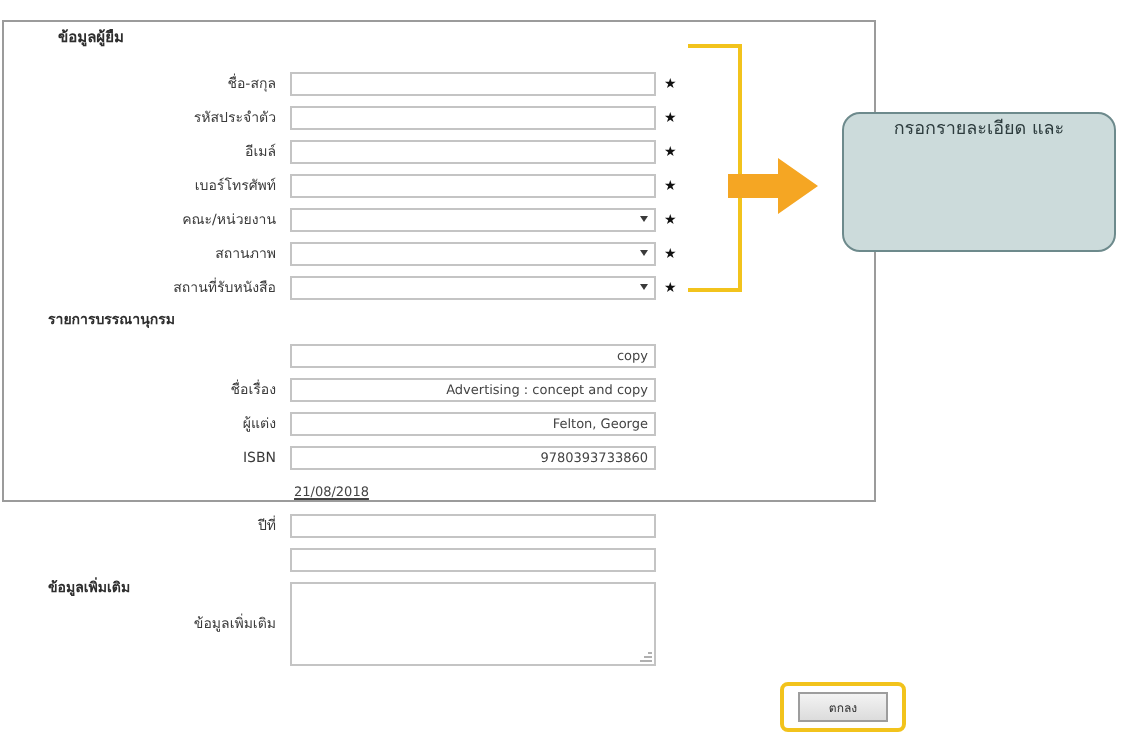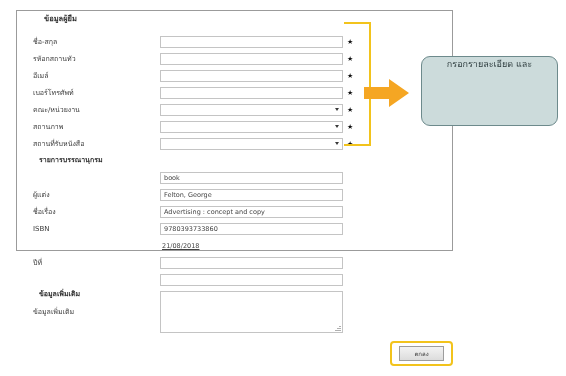--- a/index.html
+++ b/index.html
@@ -13,26 +13,27 @@
     position: relative;
     overflow: hidden;
     font-family: "DejaVu Sans", "Liberation Sans", sans-serif;
     font-size: 7px;
     color: #333333;
   }
 
   
   .form-frame {
     position: absolute;
-    left: 16px;
+    left: 1px;
     top: 10px;
     width: 437px;
     height: 241px;
     border: 1px solid #9b9b9b;
     box-sizing: border-box;
+    text-align: right;
   }
   .frame-legend {
     position: absolute;
     left: 22px;
     top: 3px;
     background: #ffffff;
     padding: 0 5px;
     font-size: 7.5px;
     font-weight: bold;
     color: #2e2e2e;
@@ -223,21 +224,21 @@
 
   <div class="rows">
 
     <div class="row">
       <span class="row-label">ชื่อ-สกุล</span>
       <span class="field"></span>
       <span class="req-star">★</span>
     </div>
 
     <div class="row">
-      <span class="row-label">รหัอกสถานทัว</span>
+      <span class="row-label">รหัสประจำตัว</span>
       <span class="field"></span>
       <span class="req-star">★</span>
     </div>
 
     <div class="row">
       <span class="row-label">อีเมล์</span>
       <span class="field"></span>
       <span class="req-star">★</span>
     </div>
 
@@ -270,31 +271,31 @@
       </span>
       <span class="req-star">★</span>
     </div>
   </div>
 
   <div class="section-head" style="top:143px;">รายการบรรณานุกรม</div>
 
   <div class="rows" style="top:158px;">
 
     <div class="row">
-      <span class="field">book</span>
+      <span class="field">copy</span>
+    </div>
+
+    <div class="row">
+      <span class="row-label">ชื่อเรื่อง</span>
+      <span class="field">Advertising : concept and copy</span>
     </div>
 
     <div class="row">
       <span class="row-label">ผู้แต่ง</span>
       <span class="field">Felton, George</span>
-    </div>
-
-    <div class="row">
-      <span class="row-label">ชื่อเรื่อง</span>
-      <span class="field">Advertising : concept and copy</span>
     </div>
 
     <div class="row">
       <span class="row-label">ISBN</span>
       <span class="field">9780393733860</span>
     </div>
 
     <div class="row">
       <span class="value-plain">21/08/2018</span>
     </div>

